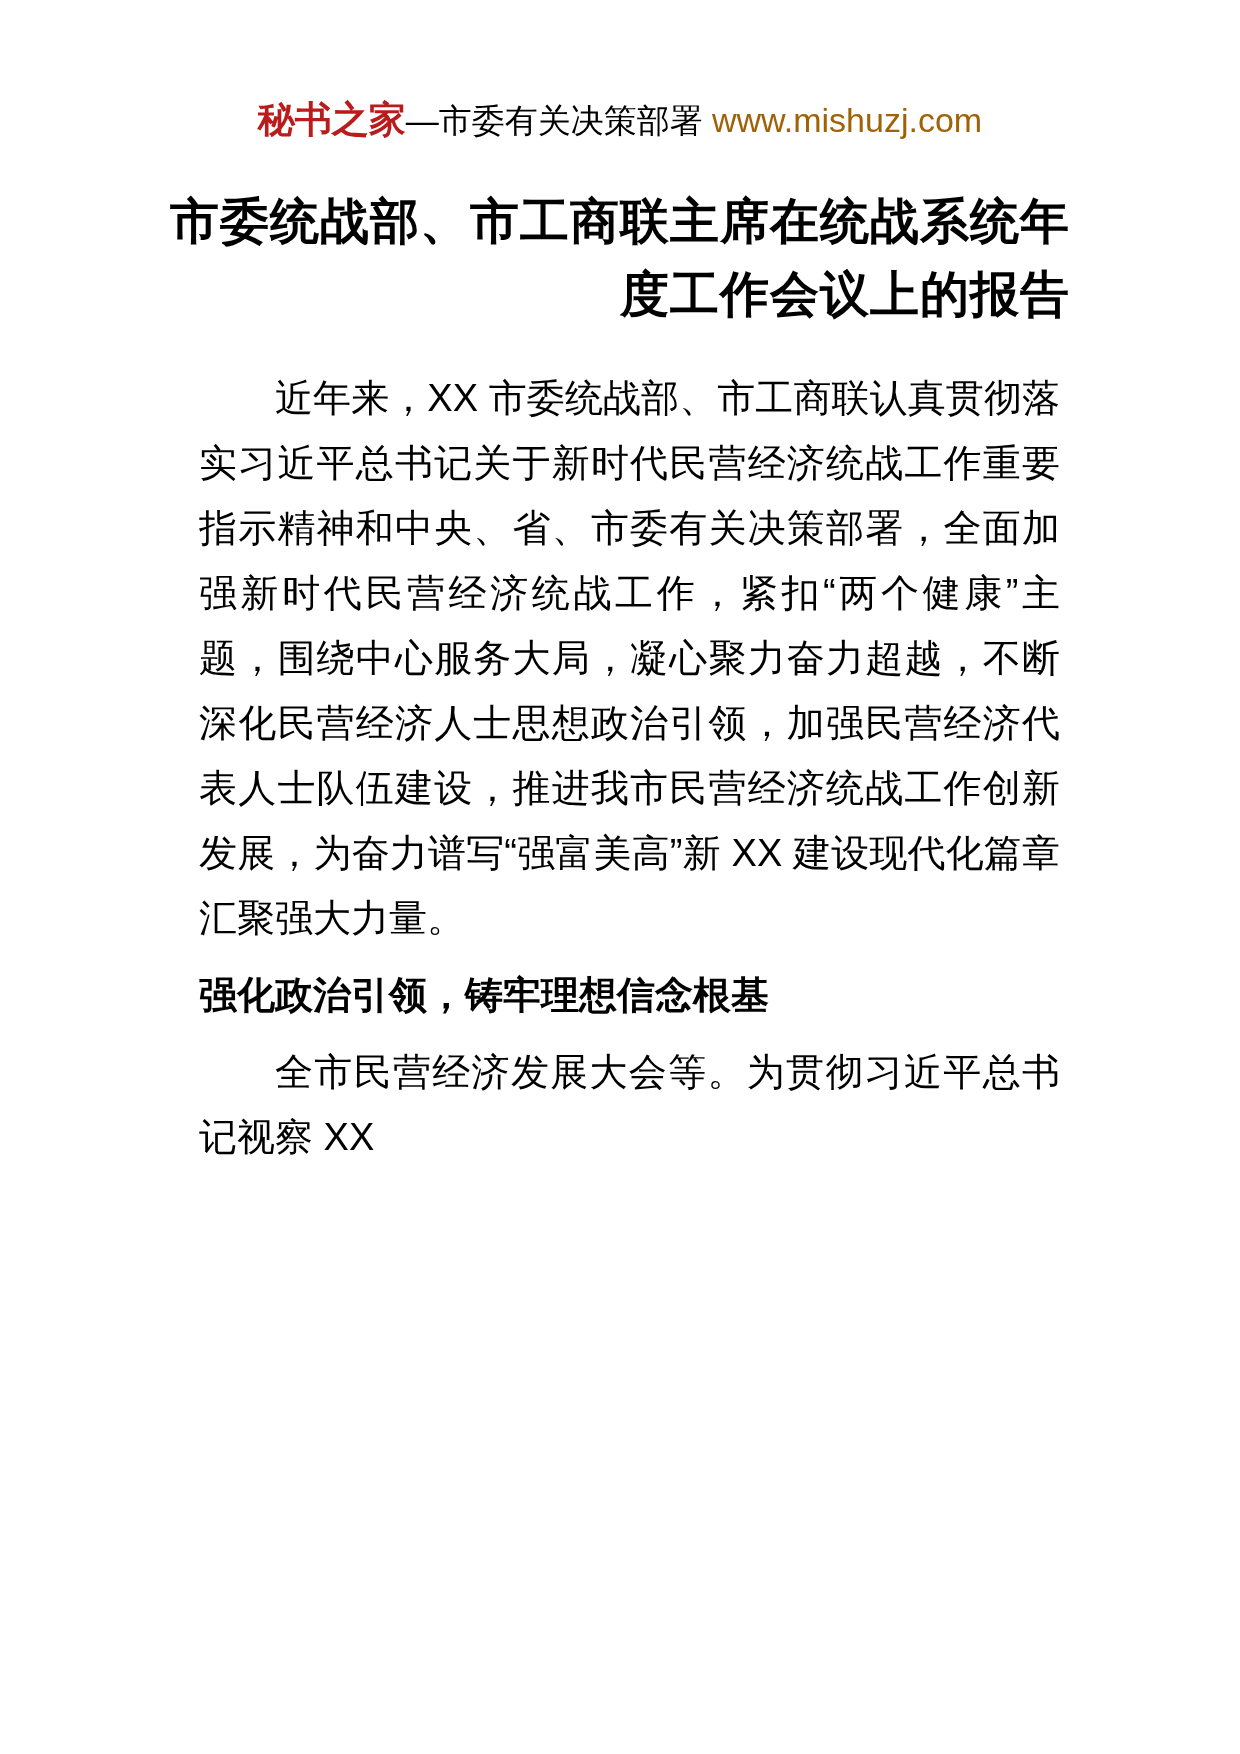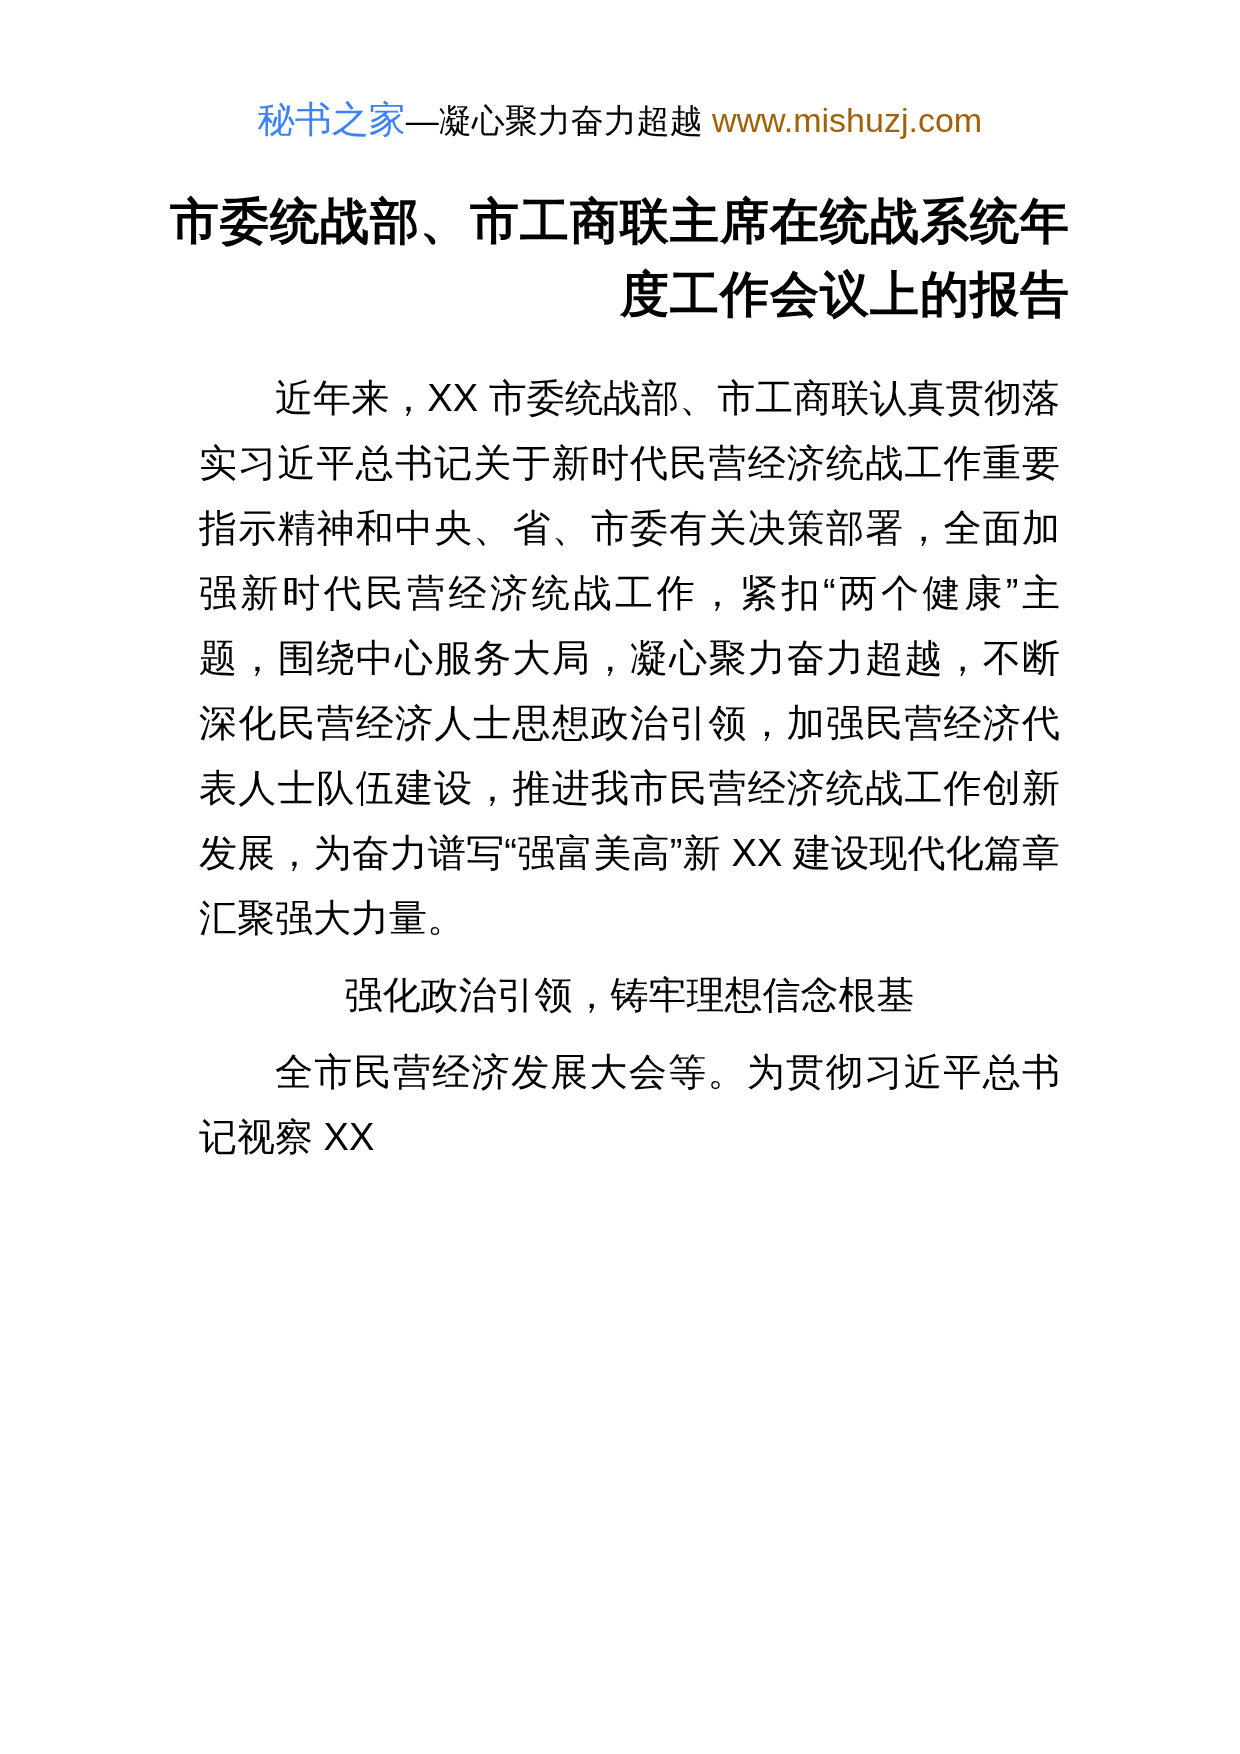--- a/index.html
+++ b/index.html
@@ -20,22 +20,22 @@
     position: absolute;
     top: 97px;
     left: 0;
     width: 100%;
     text-align: center;
     font-size: 33px;
     line-height: 45px;
     white-space: nowrap;
   }
   .brand {
-    color: #3b82f6;
-    font-weight: 400;
+    color: #b91c1c;
+    font-weight: 700;
     font-size: 37px;
   }
   .tagline {
     color: #000000;
   }
   .site-url {
     color: #a16207;
     font-size: 34px;
     text-decoration: none;
   }
@@ -62,32 +62,32 @@
     text-justify: inter-character;
   }
   .doc-body p {
     margin: 12px;
     padding: 0;
   }
   .body-para {
     text-indent: 2em;
   }
   .section-heading {
-    text-align: center;
+    text-align: left;
     text-indent: 0;
-    font-weight: 400;
+    font-weight: 700;
   }
 </style>
 </head>
 <body>
 
 <div class="page">
 
   <div class="doc-header">
-    <span class="brand">秘书之家</span><span class="tagline">—凝心聚力奋力超越 </span><a class="site-url">www.mishuzj.com</a>
+    <span class="brand">秘书之家</span><span class="tagline">—市委有关决策部署 </span><a class="site-url">www.mishuzj.com</a>
   </div>
 
   <h1 class="doc-title">市委统战部、市工商联主席在统战系统年度工作会议上的报告</h1>
 
   <div class="doc-body">
     <p class="body-para">近年来，XX 市委统战部、市工商联认真贯彻落实习近平总书记关于新时代民营经济统战工作重要指示精神和中央、省、市委有关决策部署，全面加强新时代民营经济统战工作，紧扣“两个健康”主题，围绕中心服务大局，凝心聚力奋力超越，不断深化民营经济人士思想政治引领，加强民营经济代表人士队伍建设，推进我市民营经济统战工作创新发展，为奋力谱写“强富美高”新 XX 建设现代化篇章汇聚强大力量。</p>
     <p class="section-heading">强化政治引领，铸牢理想信念根基</p>
     <p class="body-para">全市民营经济发展大会等。为贯彻习近平总书记视察 XX</p>
   </div>
 

